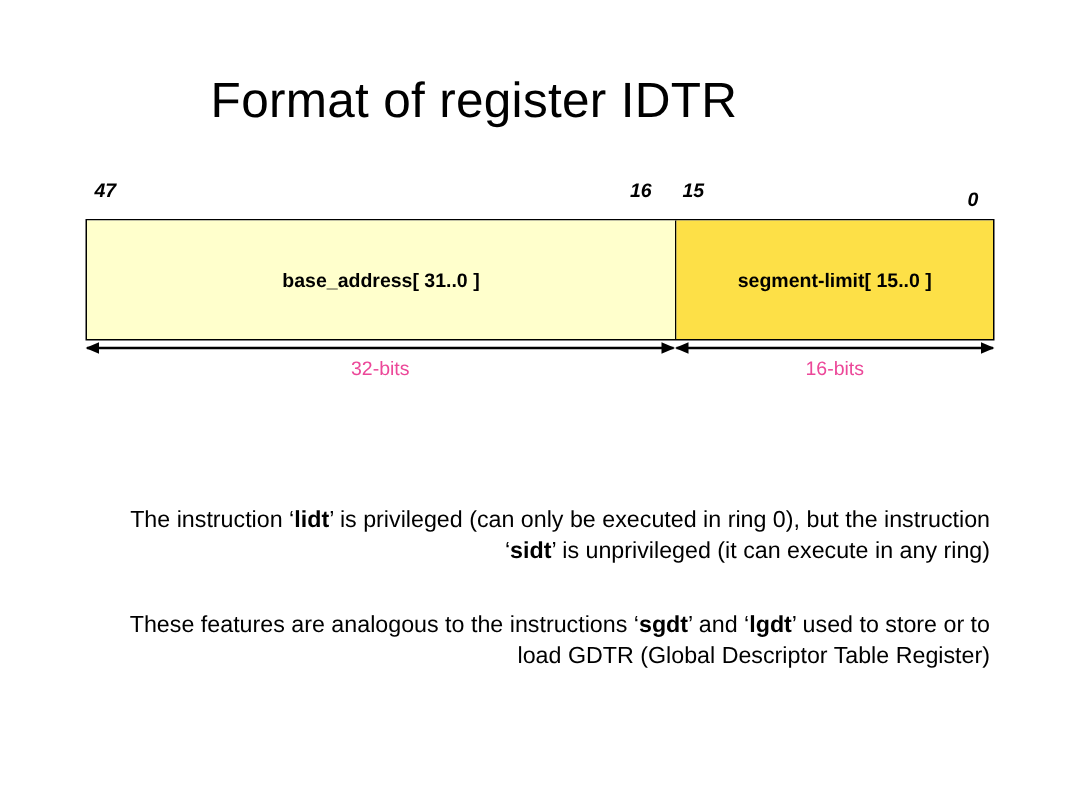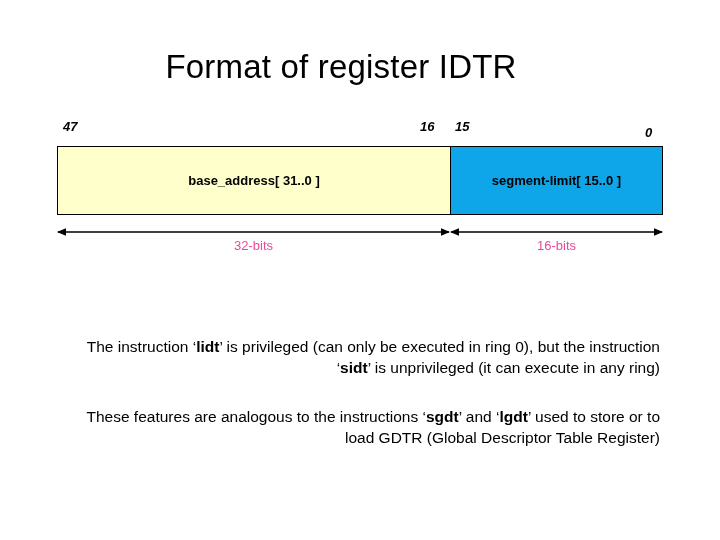--- a/index.html
+++ b/index.html
@@ -22,21 +22,20 @@
     position: absolute;
     left: 0;
     top: 48px;
     width: 632px;
     text-align: center;
     font-size: 33px;
     font-weight: 400;
     letter-spacing: 0.2px;
     color: #000000;
     white-space: nowrap;
-    padding-left: 25px;
   }
 
   
   .bit-labels {
     position: absolute;
     left: 57px;
     top: 120px;
     width: 606px;
     height: 22px;
     font-style: italic;
@@ -53,21 +52,21 @@
   .bit-label-16 { left: 363px; top: 0; }
   .bit-label-15 { left: 398px; top: 0; }
   .bit-label-0  { left: 588px; top: 6px; }
 
   
   .register-diagram {
     position: absolute;
     left: 57px;
     top: 146px;
     width: 606px;
-    height: 69px;
+    height: 81px;
     display: flex;
     border: 1px solid #000000;
     box-sizing: border-box;
   }
   .field {
     display: flex;
     align-items: center;
     justify-content: center;
     box-sizing: border-box;
     font-size: 13px;
@@ -75,21 +74,21 @@
     color: #000000;
     white-space: nowrap;
   }
   .field-base {
     width: 393px;
     background: #ffffcc;
     border-right: 1px solid #000000;
   }
   .field-limit {
     flex: 1 1 auto;
-    background: #0ea5e9;
+    background: #fde047;
   }
 
   
   .dimensions {
     position: absolute;
     left: 57px;
     top: 226px;
     width: 606px;
     height: 38px;
   }

